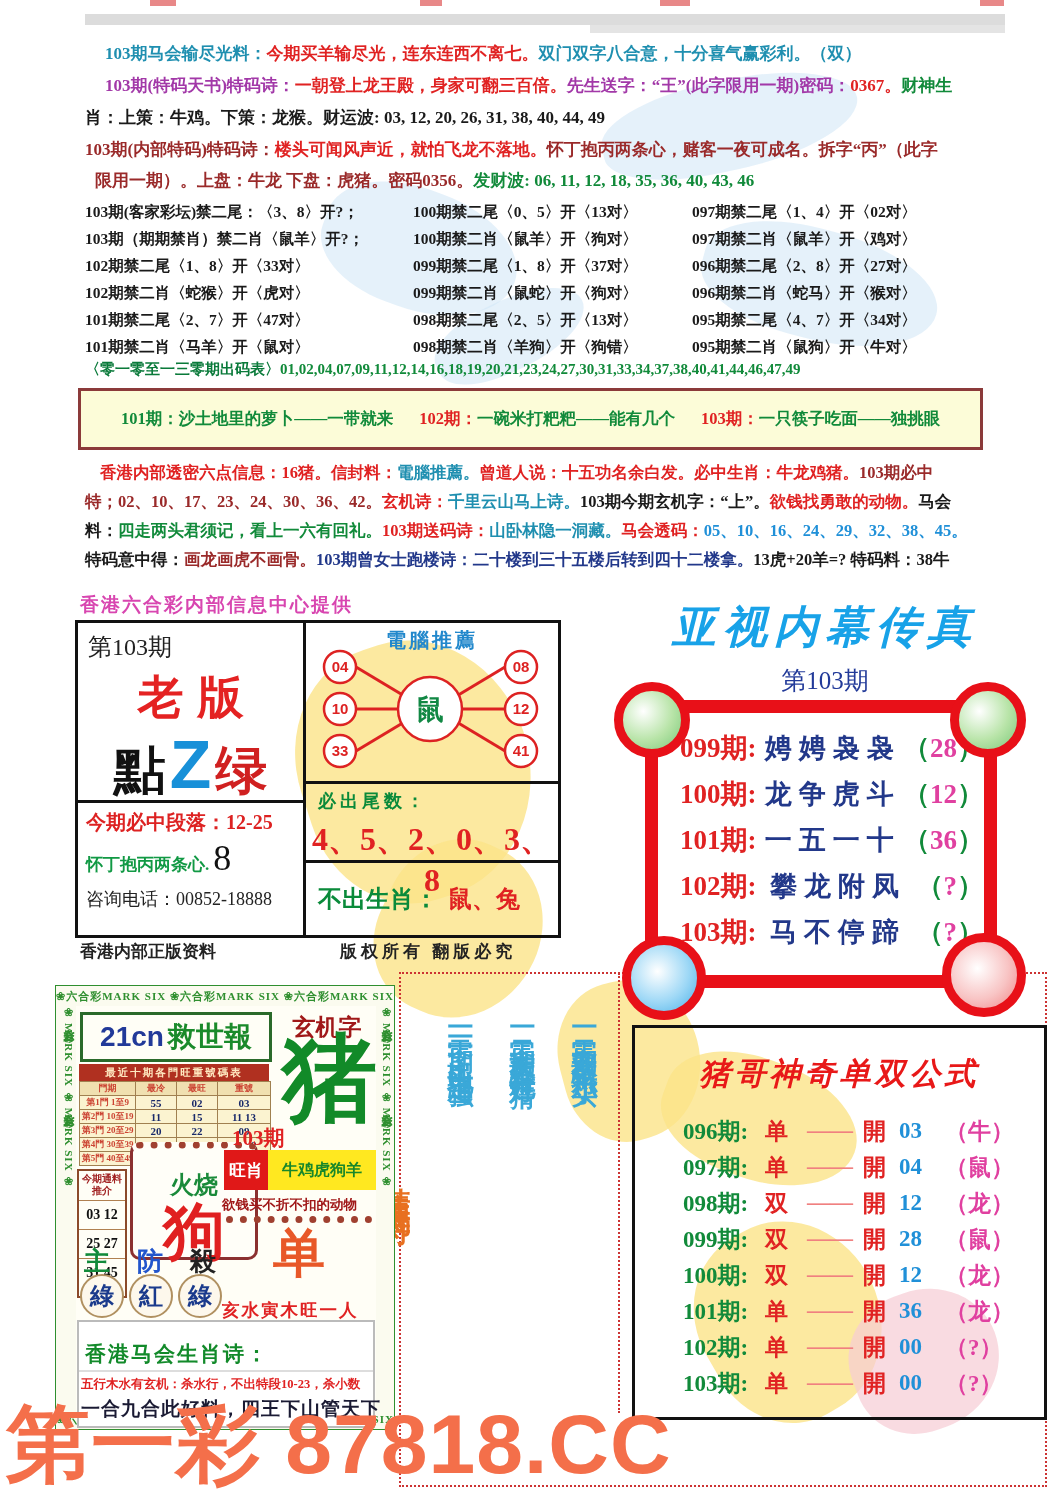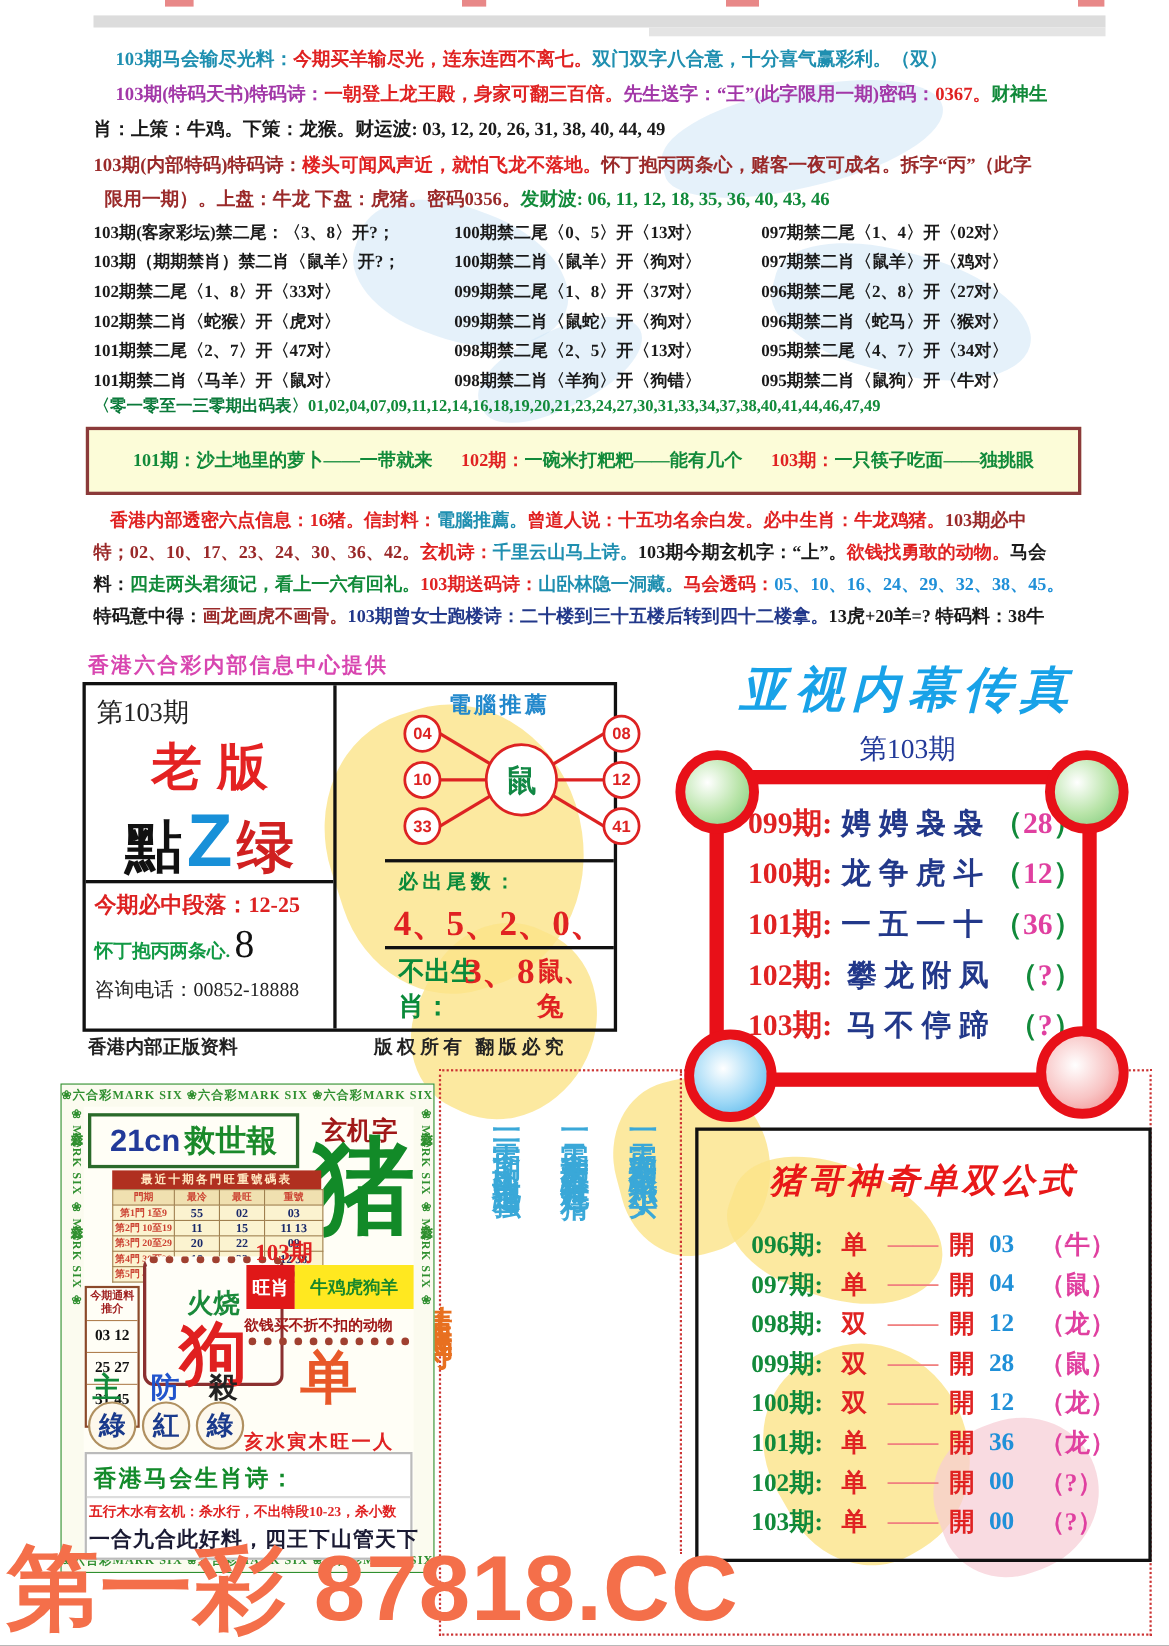--- a/index.html
+++ b/index.html
@@ -21,21 +21,21 @@
   .hl{position:absolute;font-size:17px;font-weight:bold;white-space:nowrap;z-index:1;}
   .bancol{position:absolute;top:198px;font-size:15.5px;font-weight:bold;color:#1a1a1a;line-height:27px;z-index:1;white-space:nowrap;}
   
   #riddle{position:absolute;left:78px;top:388px;width:899px;height:56px;border:3px solid #8b3a3a;
           background:#fcfcd8;display:flex;align-items:center;justify-content:center;gap:26px;
           font-size:16.5px;font-weight:bold;z-index:1;white-space:nowrap;}
   .iline{position:absolute;left:85px;width:900px;font-size:16.5px;font-weight:bold;white-space:nowrap;z-index:1;}
   
   #lbox{position:absolute;left:75px;top:620px;width:480px;height:312px;border:3px solid #111;display:flex;z-index:1;background:rgba(255,255,255,.0);}
   #lbox .lcell{width:225px;border-right:3px solid #111;position:relative;}
-  #lbox .rcell{flex:1;display:flex;flex-direction:column;padding-left:44px;}
+  #lbox .rcell{flex:1;display:flex;flex-direction:column;}
   .dia{height:158px;border-bottom:3px solid #111;position:relative;}
   .midcell{height:76px;border-bottom:3px solid #111;position:relative;}
   .botcell{flex:1;display:flex;align-items:center;padding-left:12px;gap:10px;}
   
   #faxbox{position:absolute;left:645px;top:700px;width:352px;height:288px;border:13px solid #e81018;background:#fff;box-sizing:border-box;z-index:2;}
   .cornc{position:absolute;border-radius:50%;border:9px solid #e81018;z-index:3;}
   .faxrow{display:flex;align-items:center;height:46px;font-size:27px;font-weight:bold;white-space:nowrap;}
   
   #jbox{position:absolute;left:55px;top:985px;width:340px;height:445px;border:1px solid #2f8f2f;background:#fbfbef;z-index:2;box-sizing:border-box;}
   .strip{position:absolute;overflow:hidden;color:#2f8f2f;font-size:11px;font-weight:bold;letter-spacing:1px;white-space:nowrap;}
@@ -271,21 +271,21 @@
     <div class="strip" style="right:0;top:20px;width:20px;height:403px;writing-mode:vertical-rl;">❀六合彩MARK SIX ❀六合彩MARK SIX ❀</div>
 
     <div id="jin">
       <div class="abs" style="left:4px;top:6px;width:186px;height:44px;border:3px solid #2a6a2a;display:flex;align-items:center;justify-content:center;gap:4px;">
         <span style="font-size:28px;font-weight:bold;color:#223a99;font-family:'Liberation Sans',sans-serif;">21cn</span>
         <span style="font-size:28px;font-weight:bold;color:#1a8a2a;">救世報</span>
       </div>
       <div class="abs" style="left:206px;top:6px;width:90px;text-align:center;font-size:23px;font-weight:bold;color:#a01818;">玄机字</div>
       <div class="abs" style="left:206px;top:24px;width:90px;text-align:center;font-size:95px;font-weight:bold;color:#128a28;line-height:1.05;">猪</div>
 
-      <div class="abs" style="left:3px;top:58px;margin-left:23px;">
+      <div class="abs" style="left:3px;top:58px;">
         <div style="width:190px;background:#b03020;color:#ffe8c0;font-size:10.5px;font-weight:bold;text-align:center;height:17px;line-height:17px;letter-spacing:2px;">最近十期各門旺重號碼表</div>
         <table class="jtable">
           <tbody>
               <tr class="jthead">
             <td class="c0">門期</td>
             <td class="cn">最冷</td>
             <td class="cn">最旺</td>
             <td class="c3">重號</td>
           </tr>
           <tr>
@@ -350,21 +350,21 @@
         <span style="color:#2255cc;">防</span>
         <span style="color:#222;">殺</span>
       </div>
       <div class="abs" style="left:4px;top:268px;width:142px;display:flex;justify-content:space-between;">
         <div class="circ">綠</div>
         <div class="circ">紅</div>
         <div class="circ">綠</div>
       </div>
 
       <div class="abs" style="left:1px;top:314px;width:294px;border:2px solid #bbb;background:#fff;">
-        <div style="font-size:21px;font-weight:bold;color:#128a2a;padding:8px 0 2px 6px;letter-spacing:2px;border-bottom:2px solid #ddd;">香港马会生肖诗：</div>
+        <div style="font-size:21px;font-weight:bold;color:#128a2a;padding:18px 0 2px 6px;letter-spacing:2px;border-bottom:2px solid #ddd;">香港马会生肖诗：</div>
         <div class="nowrap" style="font-size:12.5px;font-weight:bold;color:#e02222;padding:4px 2px 0 2px;">五行木水有玄机：杀水行，不出特段10-23，杀小数</div>
         <div class="nowrap" style="font-size:19px;font-weight:bold;color:#1a1a33;padding:3px 2px 4px 2px;letter-spacing:1px;">一合九合此好料，四王下山管天下</div>
       </div>
     </div>
   </div>
 
   <div id="vpoem">
     <div class="vtxt">
       <span>一零三期双数中特小小买。</span>
       <span>一零二期大数看特也好猜。</span>

